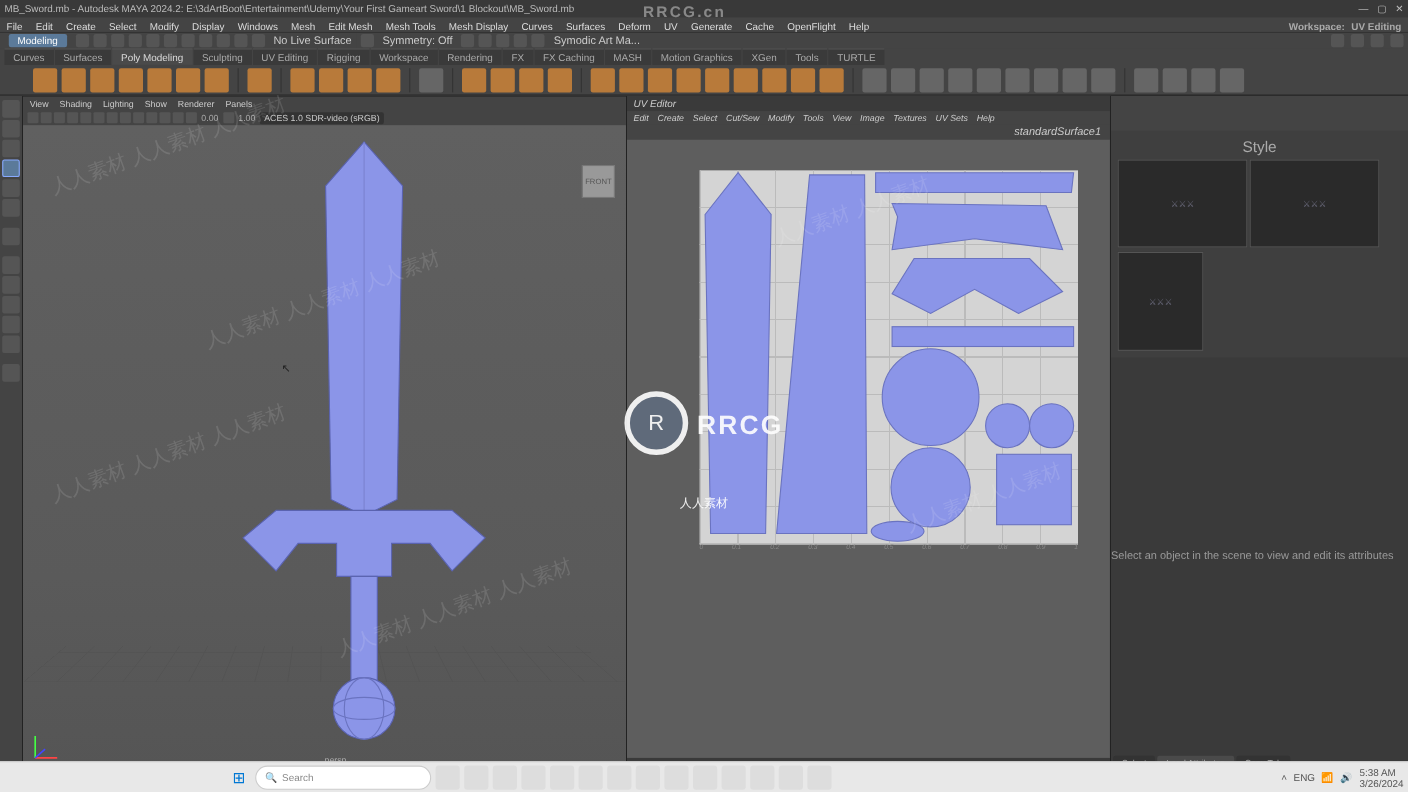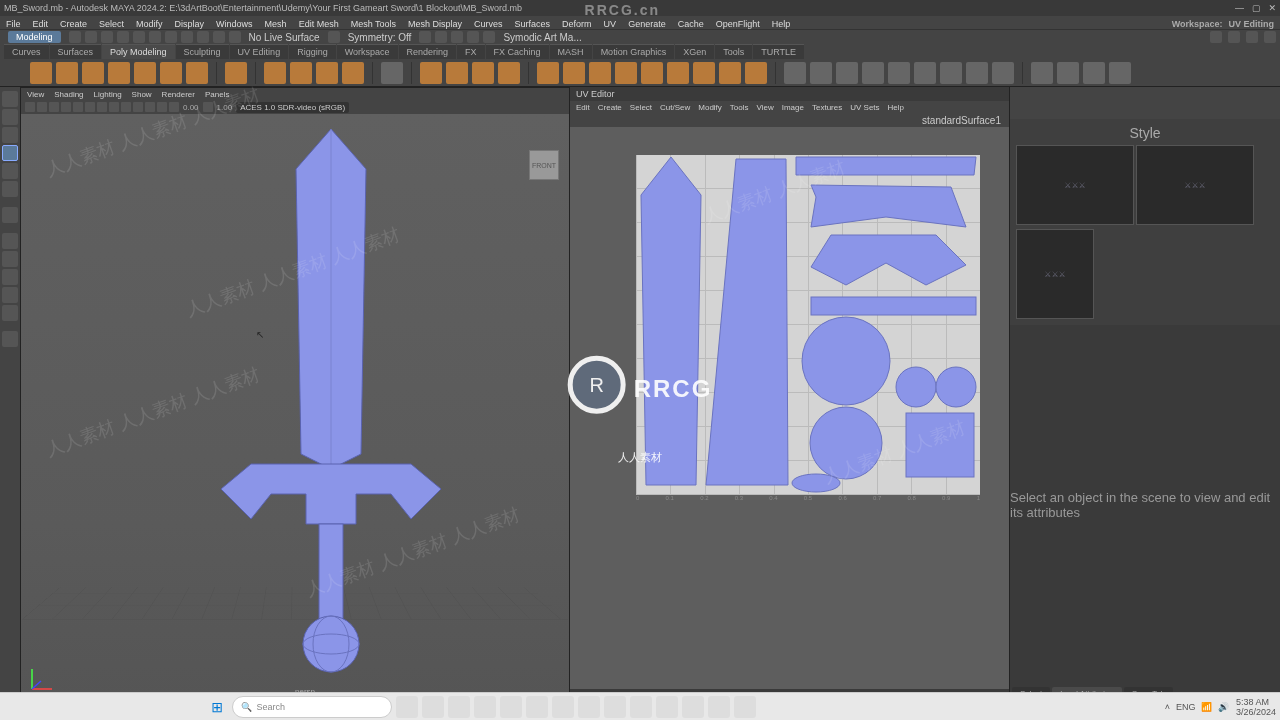--- a/index.html
+++ b/index.html
@@ -32,37 +32,37 @@
 .panel-toolbar .txt { font-size:8px; color:#aaa; padding:0 2px; }
 .panel-toolbar .sel { background:#333; font-size:8px; padding:1px 4px; color:#ccc; border-radius:2px; }
 .viewport { flex:1; position:relative; background: linear-gradient(#606060 0%, #5a5a5a 70%, #555 100%); overflow:hidden; }
 .grid-floor { position:absolute; left:0; right:0; bottom:80px; top:430px; background: repeating-linear-gradient(90deg,#4d4d4d 0 1px,transparent 1px 30px), repeating-linear-gradient(0deg,#4d4d4d 0 1px,transparent 1px 30px); transform: perspective(400px) rotateX(60deg); transform-origin: bottom; opacity:0.5; }
 .sword { position:absolute; left:160px; top:10px; width:300px; height:560px; }
 .front-cube { position:absolute; right:10px; top:36px; width:30px; height:30px; background:#999; border:1px solid #777; font-size:7px; display:flex; align-items:center; justify-content:center; color:#555; }
 .persp { position:absolute; bottom:4px; left:50%; font-size:8px; color:#aaa; }
 .axis { position:absolute; bottom:6px; left:6px; width:30px; height:30px; }
 .cursor { position:absolute; left:235px; top:215px; font-size:10px; color:#222; }
 
-.uv-panel { flex: 0 0 440px; background: #444; display:flex; flex-direction:column; border-right:1px solid #222; }
+.uv-panel { flex: 0 0 440px; background: #444; display:flex; flex-direction:column; border-right:1px solid #222;font-style:italic; }
 .uv-title { background:#3a3a3a; font-size:9px; padding:2px 6px; color:#ccc; }
 .uv-menubar { background:#444; height:12px; font-size:8px; display:flex; gap:8px; padding:0 6px; align-items:center; }
 .uv-toolbar { background:#444; height:14px; display:flex; gap:2px; padding:0 4px; align-items:center; }
 .uv-view { flex:1; background:#5e5e5e; position:relative; }
 .uv-grid-area { position:absolute; left:66px; top:28px; width:344px; height:340px; }
 .uv-grid { position:absolute; inset:0; background:#d4d4d4; background-image: repeating-linear-gradient(90deg,#bbb 0 1px,transparent 1px 34.4px), repeating-linear-gradient(0deg,#bbb 0 1px,transparent 1px 34px); }
 .uv-ruler { position:absolute; left:66px; top:368px; width:344px; height:8px; font-size:6px; color:#888; display:flex; justify-content:space-between; }
 .uv-status { background:#3a3a3a; height:12px; font-size:8px; padding:0 4px; color:#aaa; display:flex; justify-content:flex-end; align-items:center; }
 
 .right-panel { flex:1; background:#3a3a3a; display:flex; flex-direction:column;margin-top:32px; }
 .style-panel { background:#3f3f3f; padding:4px; }
 .style-title { font-size:14px; color:#aaa; text-align:center; padding:2px; }
 .style-refs { display:flex; flex-wrap:wrap; gap:2px; padding:2px; }
 .ref-img { width:118px; height:80px; background:#2a2a2a; border:1px solid #555; display:flex; align-items:center; justify-content:center; font-size:8px; color:#667; }
 .ref-img.row2 { width:78px; height:90px; }
-.attr-empty { flex:1; display:flex; align-items:center; justify-content:flex-end; font-size:13px; color:#999; }
+.attr-empty { flex:1; display:flex; align-items:center; justify-content:flex-start; font-size:10px; color:#999; }
 .attr-bottom { height:16px; background:#3a3a3a; display:flex; gap:2px; padding:2px; align-items:center; }
 .attr-bottom .btn { background:#4a4a4a; font-size:8px; padding:2px 8px; color:#aaa; border-radius:2px; }
 .attr-bottom .bt-dark { background:#333; }
 
 .statusbar { height: 12px; background:#444; font-size:8px; color:#aaa; display:flex; align-items:center; padding:0 4px; }
 .statusbar .icon { width:10px; height:10px; background:#3a8a3a; border-radius:2px; margin-right:4px; }
 .rangebar { height: 16px; background:#3a3a3a; display:flex; align-items:center; padding:0 4px; gap:4px; }
 .rangebar .g { background:#5a8a5a; color:#fff; font-size:8px; padding:1px 4px; border-radius:2px; }
 
 .taskbar { position:absolute; bottom:0; left:0; right:0; height:28px; background:#e8e8e8; border-top:1px solid #ccc; display:flex; align-items:center; padding:0 4px; gap:4px; }

